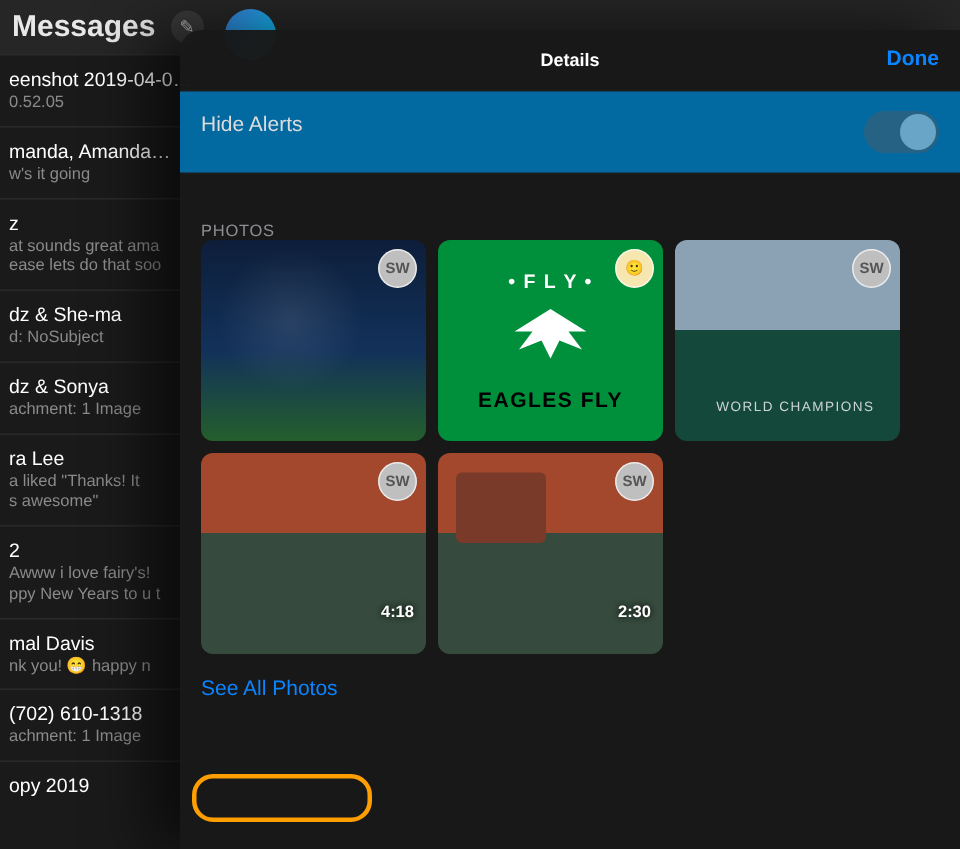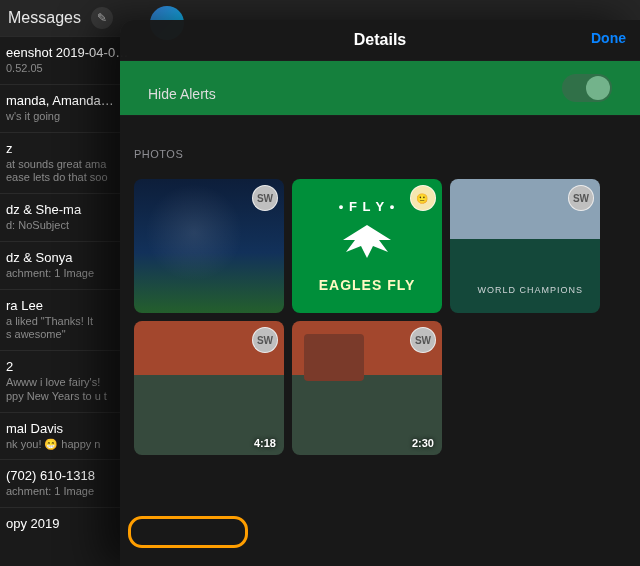--- a/index.html
+++ b/index.html
@@ -1,46 +1,46 @@
 <!DOCTYPE html>
 <html><head>
 <meta charset="utf-8">
 <style>
   * { margin: 0; padding: 0; box-sizing: border-box; font-family: -apple-system, "Helvetica Neue", Arial, sans-serif; }
   body { width: 640px; height: 566px; overflow: hidden; background: #101010; color: #fff; position: relative; }
   .bg-list { position: absolute; inset: 0; background: #1a1a1a; }
   .bg-header { height: 36px; background: rgba(40,40,40,.9); display: flex; align-items: center; padding: 0 8px; gap: 10px; }
-  .bg-title { font-size: 16px; font-weight: 400; color: #e8e8e8; }
+  .bg-title { font-size: 20px; font-weight: 700; color: #e8e8e8; }
   .compose { width: 22px; height: 22px; border-radius:50%; background:#3a3a3a; display:flex; align-items:center; justify-content:center; color:#bbb; font-size:12px;}
   .bg-items { padding-top: 0; }
   .bg-item { border-top: 1px solid #2a2a2a; padding: 8px 8px 8px 6px; }
   .bg-name { font-size: 13px; color: #fff; margin-bottom: 2px; white-space: nowrap; overflow: hidden; }
   .bg-sub { font-size: 11px; color: #8a8a8a; line-height: 1.25; white-space: pre-line; }
   .av { position:absolute; top:6px; left:150px; width:34px; height:34px; border-radius:50%; background:linear-gradient(135deg,#3a7bd5,#00d2ff);}
   .panel { position: absolute; left:120px; right:0; top:20px; bottom:0; background: rgba(24,24,24,.98); border-top-left-radius:14px; box-shadow:-20px 0 40px rgba(0,0,0,.6); overflow: hidden; }
   .nav { height: 40px; display:flex; align-items:center; justify-content:center; position:relative; }
-  .nav-title { font-size: 16px; font-weight: 600; }
+  .nav-title { font-size: 12px; font-weight: 600; }
   .done { position:absolute; right:14px; top:10px; color:#0a84ff; font-size:14px; font-weight:600; cursor:pointer;margin-left:12px;}
-  .row { background:#15803d; padding: 13px 28px; font-size:14px; color:#ddd; display:flex; align-items:flex-end; justify-content:space-between; border-bottom:1px solid #1c1c1c; }
+  .row { background:#0369a1; padding: 13px 14px; font-size:14px; color:#ddd; display:flex; align-items:flex-start; justify-content:space-between; border-bottom:1px solid #1c1c1c; }
   .row.first { border-top:1px solid #1c1c1c; margin-top: 0; }
   .toggle { width:50px; height:28px; background:#5a5a5a; border-radius:14px; position:relative; opacity:.4;}
   .knob { position:absolute; right:2px; top:2px; width:24px; height:24px; background:#fff; border-radius:50%;}
   .spacer { height: 14px; }
-  .sec-title { font-size:11px; color:#8e8e93; letter-spacing:.5px; padding: 18px 14px 19px; }
+  .sec-title { font-size:11px; color:#8e8e93; letter-spacing:.5px; padding: 18px 14px 0; }
   .grid { display:grid; grid-template-columns: repeat(3, 150px); gap:8px; padding: 0 14px; }
   .thumb { width:150px; height:134px; border-radius:8px; position:relative; overflow:hidden; background:#333;}
   .badge { position:absolute; top:6px; right:6px; width:26px; height:26px; border-radius:50%; background:#bfbfbf; color:#555; font-size:10px; font-weight:700; display:flex; align-items:center; justify-content:center; border:1px solid rgba(255,255,255,.7);}
   .badge.face { background:#f6e7b0; }
-  .dur { position:absolute; bottom:6px; right:8px; font-size:11px; color:#fff; text-shadow:0 0 4px #000; font-weight:600;text-align:right;}
+  .dur { position:absolute; bottom:22px; right:8px; font-size:11px; color:#fff; text-shadow:0 0 4px #000; font-weight:600;text-align:right;}
   .t1 { background:linear-gradient(180deg,#0d1e3a 0%,#12315a 55%,#245f2c 100%);}
   .t1::after{content:"";position:absolute;inset:0;background:radial-gradient(circle at 40% 40%, rgba(255,255,255,.1), transparent 40%);}
   .t2 { background:#008f3a; display:flex; flex-direction:column; align-items:center; justify-content:center; gap:4px;}
   .t2 svg { width:60px; height:44px; }
   .fly { color:#ffffff; font-weight:800; font-size:13px; letter-spacing:1px;}
-  .fly2 { color:#fef9c3; font-weight:800; font-size:14px; letter-spacing:1px;margin-top:11px;}
+  .fly2 { color:#000000; font-weight:800; font-size:14px; letter-spacing:1px;margin-top:11px;}
   .t3 { background:linear-gradient(180deg,#8ba2b5 45%,#14483a 45%);}
   .champ{position:absolute;bottom:18px;right:17px;font-size:9px;color:#cdd4d6;letter-spacing:1px;}
   .t4,.t5 { background:linear-gradient(180deg,#a3472d 40%,#364a3d 40%);}
   .t5::before{content:"";position:absolute;left:8%;top:10%;width:40%;height:35%;background:#7a3a2a;border-radius:4px;}
   .seeall { display:inline-block; margin:14px 0 14px 14px; color:#0a84ff; font-size:14px; cursor:pointer;}
   .hl { position:absolute; border:3px solid #ff9e00; border-radius:14px; left:128px; bottom:18px; width:120px; height:32px; pointer-events:none;}
 </style>
 </head>
 <body>
 
@@ -133,15 +133,16 @@
     <div class="thumb t4">
       <span class="badge">SW</span>
       <span class="dur">4:18</span>
     </div>
     <div class="thumb t5">
       <span class="badge">SW</span>
       <span class="dur">2:30</span>
     </div>
   </div>
 
+  <a class="seeall">See All Photos</a>
 </div>
 
 <div class="hl"></div>
 
 </body></html>

